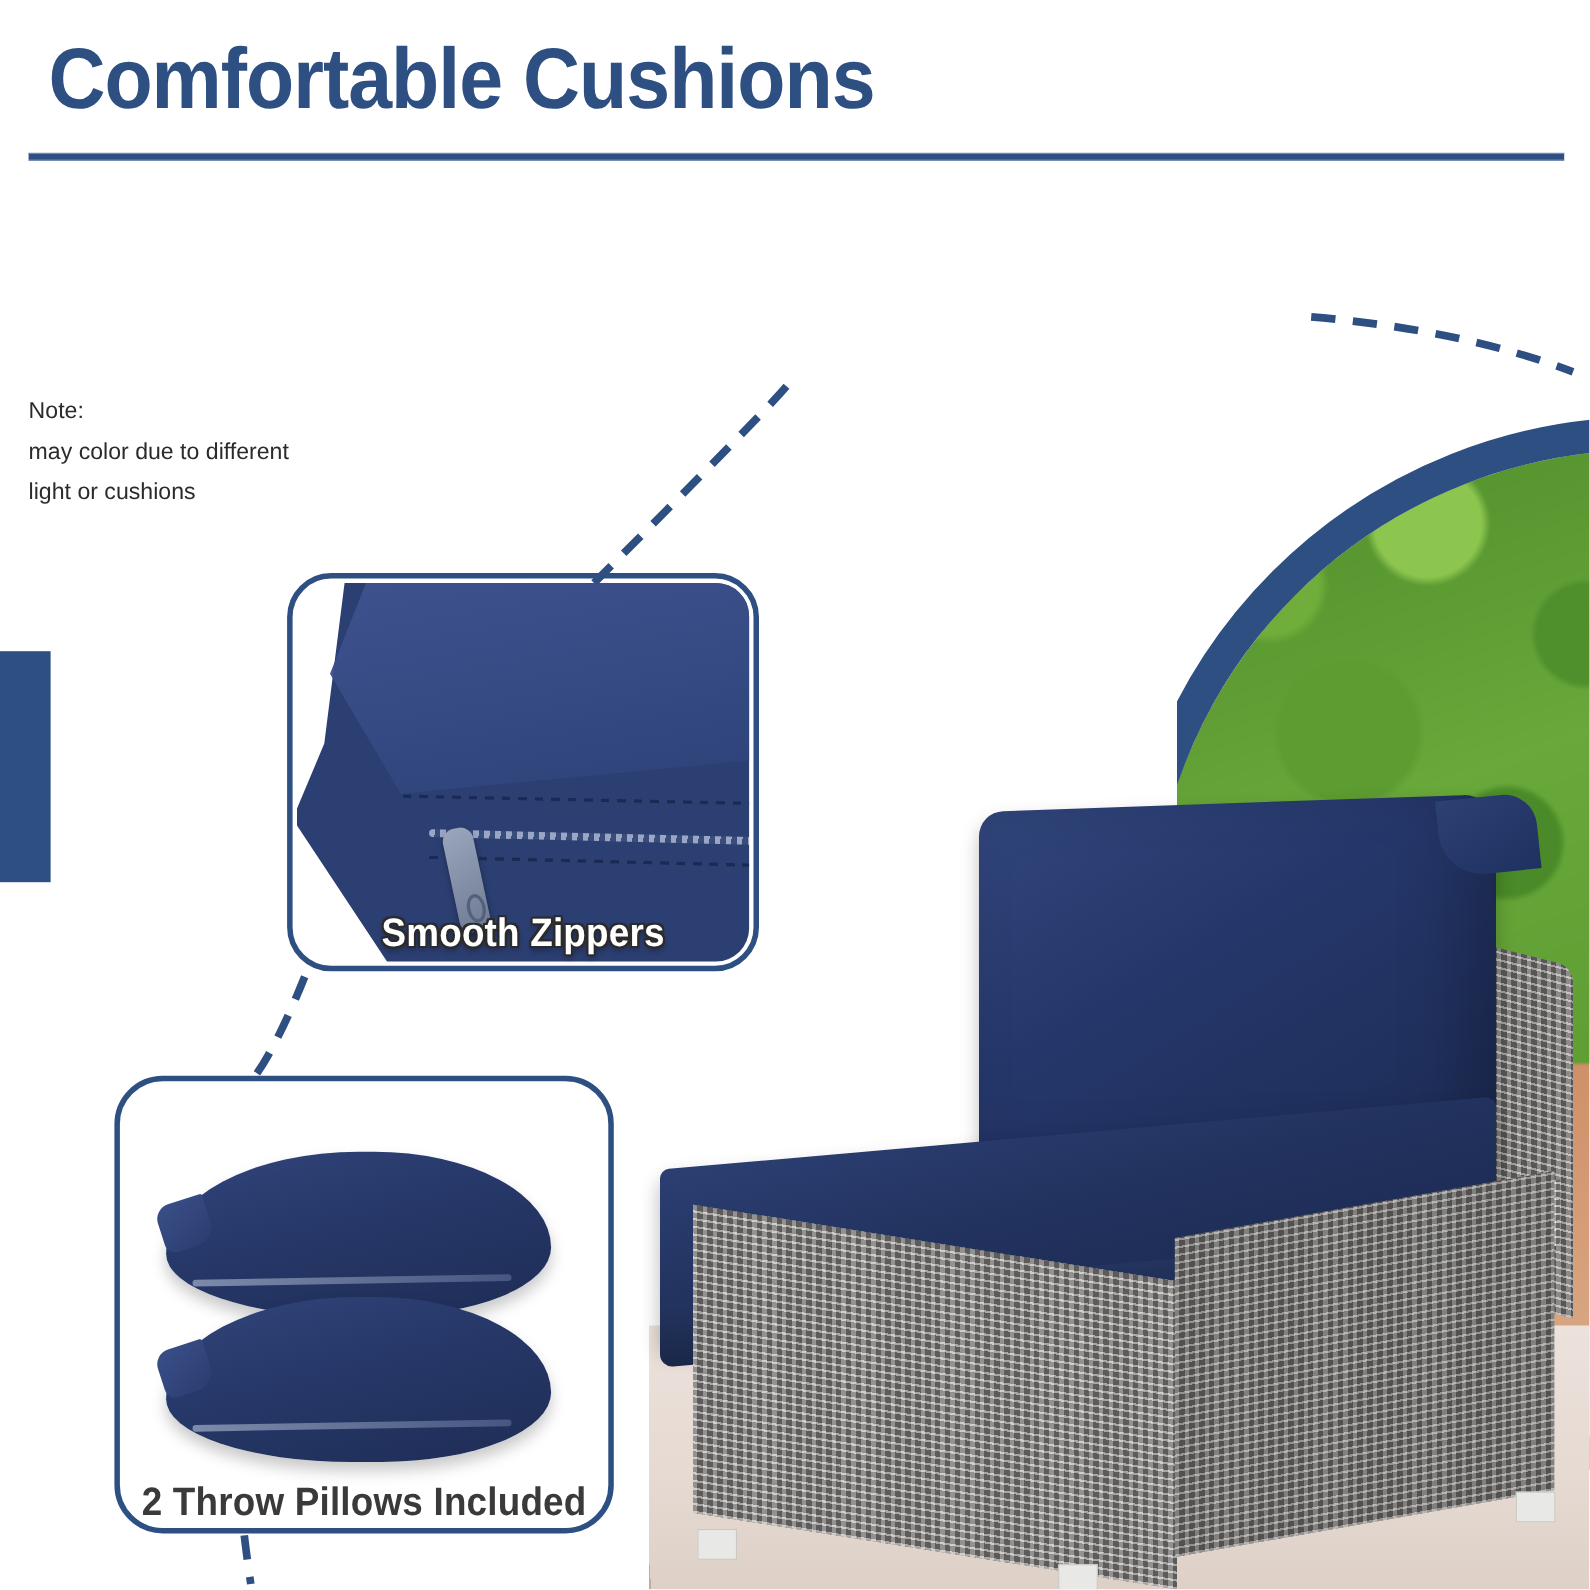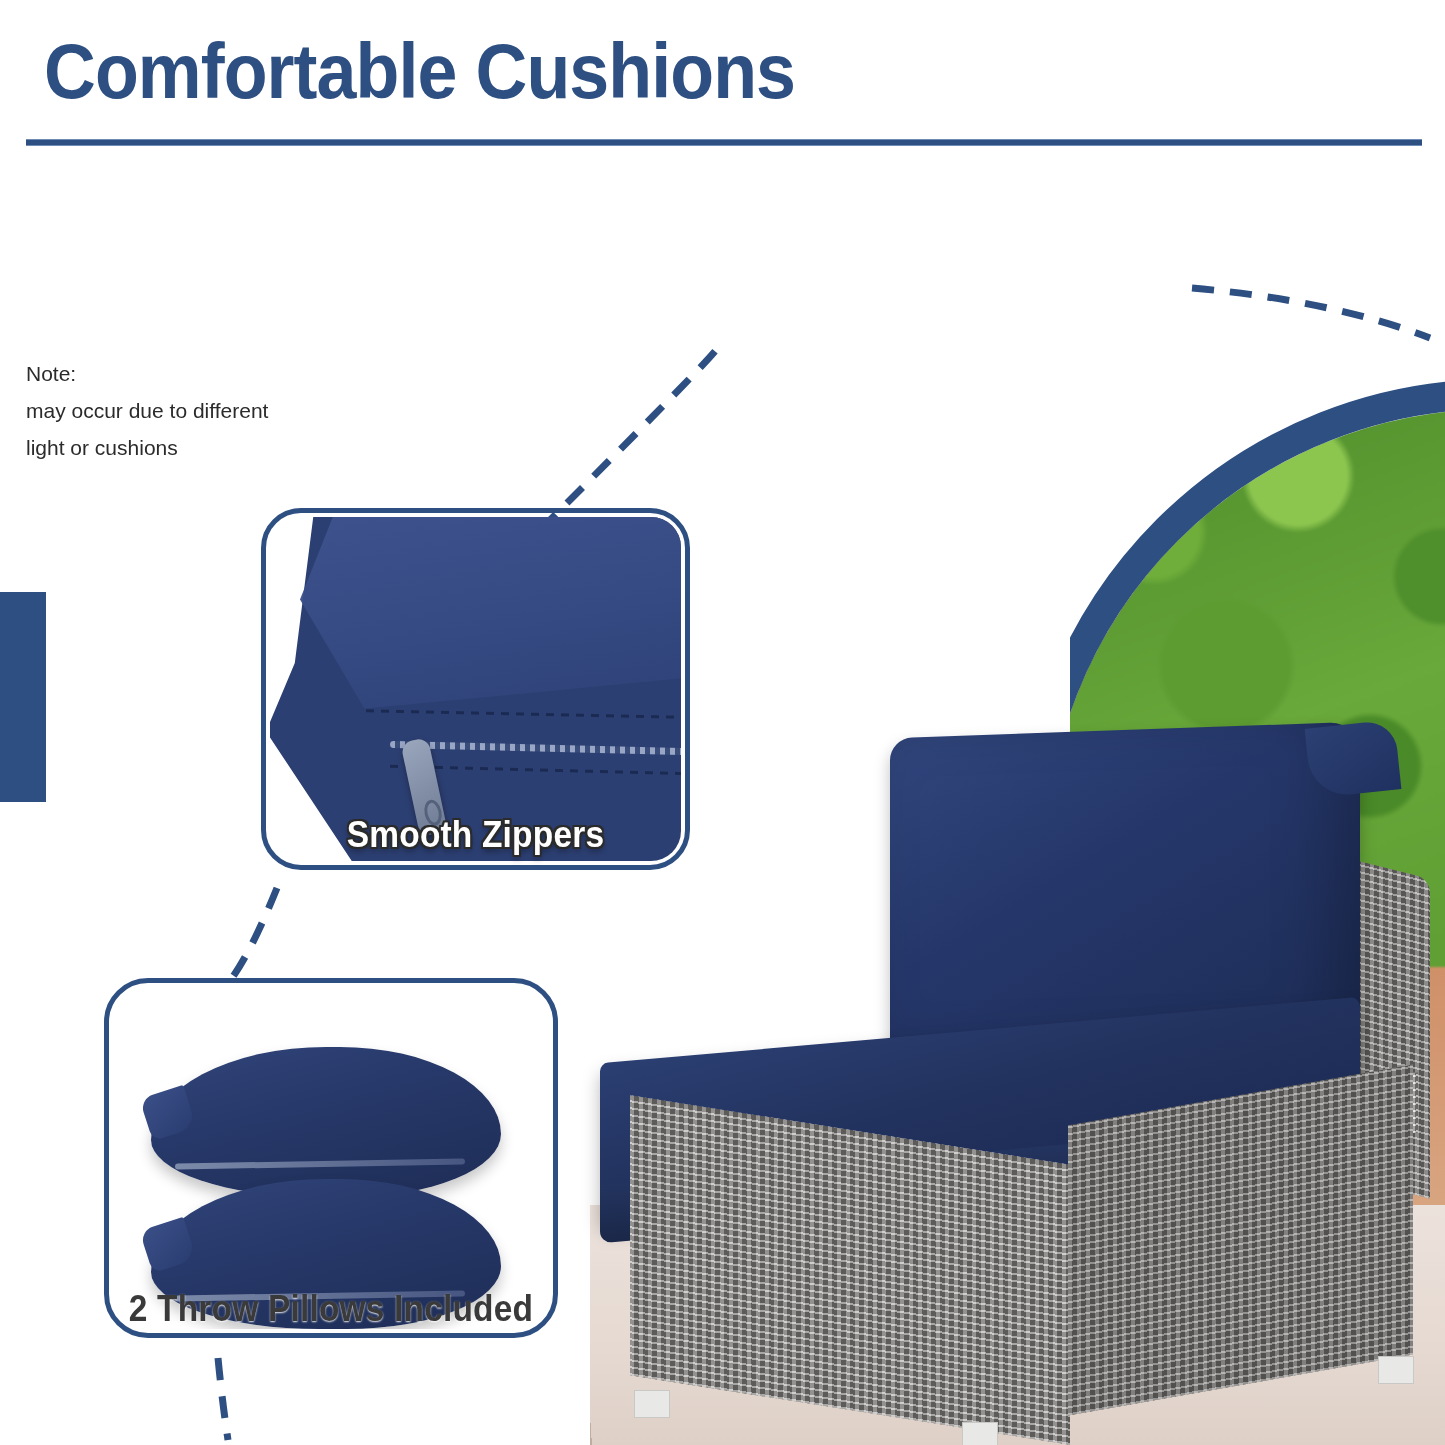--- a/index.html
+++ b/index.html
@@ -174,21 +174,21 @@
     transform:rotate(-6deg);
   }
   #wrist{
     position:absolute;left:196px;top:-30px;width:120px;height:120px;
     background:linear-gradient(160deg,#f0d7c5,#e2bba1);
     border-radius:18px;transform:rotate(-14deg);
   }
   #card-sponge .cap{bottom:22px;}
 
   
-  #card-zip{left:261px;top:508px;width:429px;height:362px;}
+  #card-zip{left:261px;top:521px;width:429px;height:362px;}
   #card-zip .frame{border-radius:40px;}
   #card-zip .inner{border:none;background:#ffffff;}
   #zip-cushion{
     position:absolute;left:-4px;top:-6px;width:480px;height:380px;
     background:linear-gradient(160deg,#3a4f86 0%,#2c3f72 35%,#253character 70%,#22325f 100%);
     background-color:#2c3f72;
     clip-path:polygon(10% 0,100% 0,100% 100%,22% 100%,0 58%,6% 40%);
   }
   #zip-topface{
     position:absolute;left:30px;top:-10px;width:460px;height:210px;
@@ -217,21 +217,21 @@
     border-radius:12px;transform:rotate(-12deg);
     box-shadow:0 3px 6px rgba(0,0,0,.35);
   }
   #zip-pull::after{
     content:"";position:absolute;left:9px;top:62px;width:11px;height:20px;
     border:3px solid #55617a;border-radius:50%;
   }
   #card-zip .cap{bottom:14px;}
 
   
-  #card-pillow{left:104px;top:978px;width:454px;height:360px;}
+  #card-pillow{left:104px;top:978px;width:454px;height:416px;}
   #card-pillow .frame{border-radius:44px;}
   #card-pillow .inner{border:none;background:#ffffff;}
   .pillow{
     position:absolute;width:350px;height:150px;
     background:linear-gradient(165deg,#32457a 0%,#27396a 40%,#1e2d56 100%);
     border-radius:50% 46% 44% 48% / 62% 58% 42% 38%;
     box-shadow:0 8px 14px rgba(0,0,0,.22);
   }
   #pillow-top{left:38px;top:60px;}
   #pillow-bottom{left:38px;top:192px;}
@@ -254,21 +254,21 @@
 <body>
 
 <div id="stage">
 
   <div id="page-title">Comfortable Cushions</div>
   <div id="title-rule"></div>
 
 
   <div id="note">
     <div class="nline">Note:</div>
-    <div class="nline">may occur due to different</div>
+    <div class="nline">may color due to different</div>
     <div class="nline">light or cushions</div>
   </div>
 
   <div id="left-tab"></div>
 
   <div id="photo-disc">
     <div id="disc-foliage"></div>
 
   </div>
   <div id="arc-band"></div>

